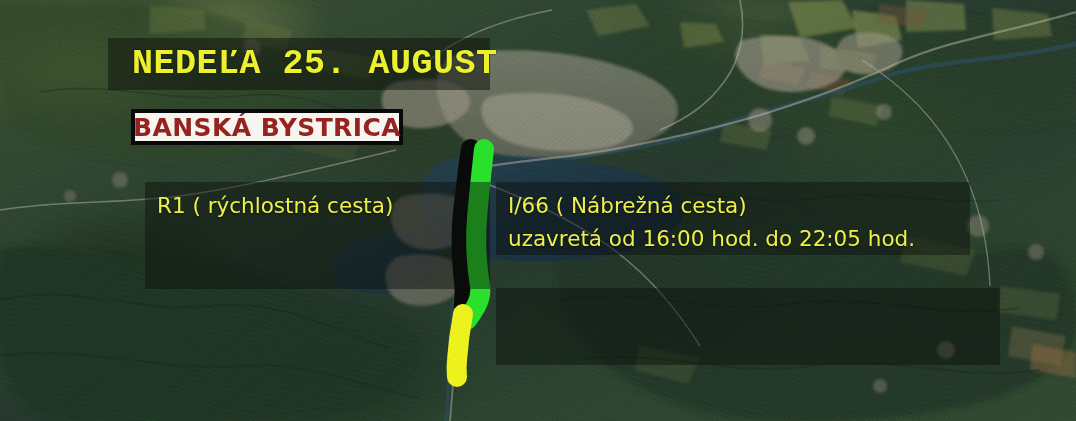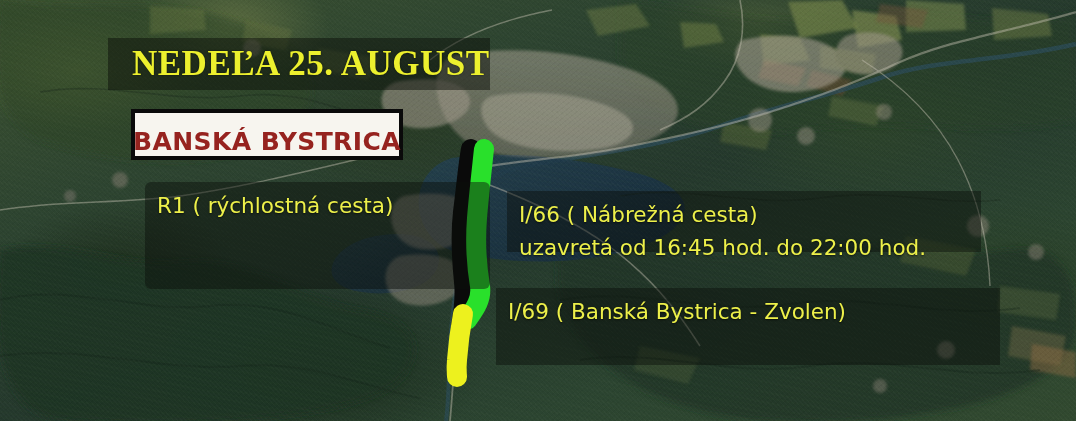--- a/index.html
+++ b/index.html
@@ -67,40 +67,40 @@
     left: 108px;
     top: 38px;
     width: 382px;
     height: 52px;
     background: rgba(12,16,10,.50);
   }
   .title-text {
     position: absolute;
     left: 132px;
     top: 44px;
-    font-family: Liberation Serif, serif;
+    font-family: Liberation Mono, monospace;
     font-weight: 700;
     font-size: 35px;
     letter-spacing: .5px;
     color: #ecf02e;
     white-space: nowrap;
     text-shadow: 0 0 2px rgba(0,0,0,.55);
   }
 
   .city-box {
     position: absolute;
     left: 131px;
     top: 109px;
     width: 272px;
-    height: 51px;
+    height: 36px;
     background: #f7f5ef;
     border: 4px solid #0a0a0a;
     box-sizing: border-box;
     display: flex;
-    align-items: flex-end;
+    align-items: flex-start;
     justify-content: center;
   }
   .city-text {
     font-family: "DejaVu Sans", sans-serif;
     font-weight: 700;
     font-size: 25px;
     letter-spacing: .4px;
     color: #96231f;
     white-space: nowrap;
   }
@@ -114,22 +114,22 @@
   .info-line {
     font-family: "DejaVu Sans", sans-serif;
     font-weight: 400;
     font-size: 21.5px;
     line-height: 33px;
     color: #edf04a;
     white-space: nowrap;
     text-shadow: 0 1px 2px rgba(0,0,0,.6);
   }
 
-  #block-r1  { left: 145px; top: 182px; width: 345px; height: 107px; border-radius: 6px; }
-  #block-i66 { left: 496px; top: 191px; width: 474px; height: 61px; margin-left: 11px; }
+  #block-r1  { left: 145px; top: 182px; width: 345px; height: 107px; }
+  #block-i66 { left: 496px; top: 182px; width: 474px; height: 73px; }
   #block-i69 { left: 496px; top: 288px; width: 504px; height: 77px; }
 </style>
 </head>
 <body>
 
 <div id="stage">
 
   <div class="map-layer">
     <div class="map-base"></div>
 
@@ -257,20 +257,19 @@
   <div class="city-box">
     <span class="city-text">BANSKÁ BYSTRICA</span>
   </div>
 
   <div class="info-block" id="block-r1">
     <div class="info-line">R1 ( rýchlostná cesta)</div>
   </div>
 
   <div class="info-block" id="block-i66">
     <div class="info-line">I/66 ( Nábrežná cesta)</div>
-    <div class="info-line">uzavretá od 16:45 hod. do 22:00 hod.</div>
+    <div class="info-line">uzavretá od 16:00 hod. do 22:05 hod.</div>
   </div>
 
   <div class="info-block" id="block-i69">
-    <div class="info-line">I/69 ( Banská Bystrica - Zvolen)</div>
   </div>
 
 </div>
 
 </body></html>

